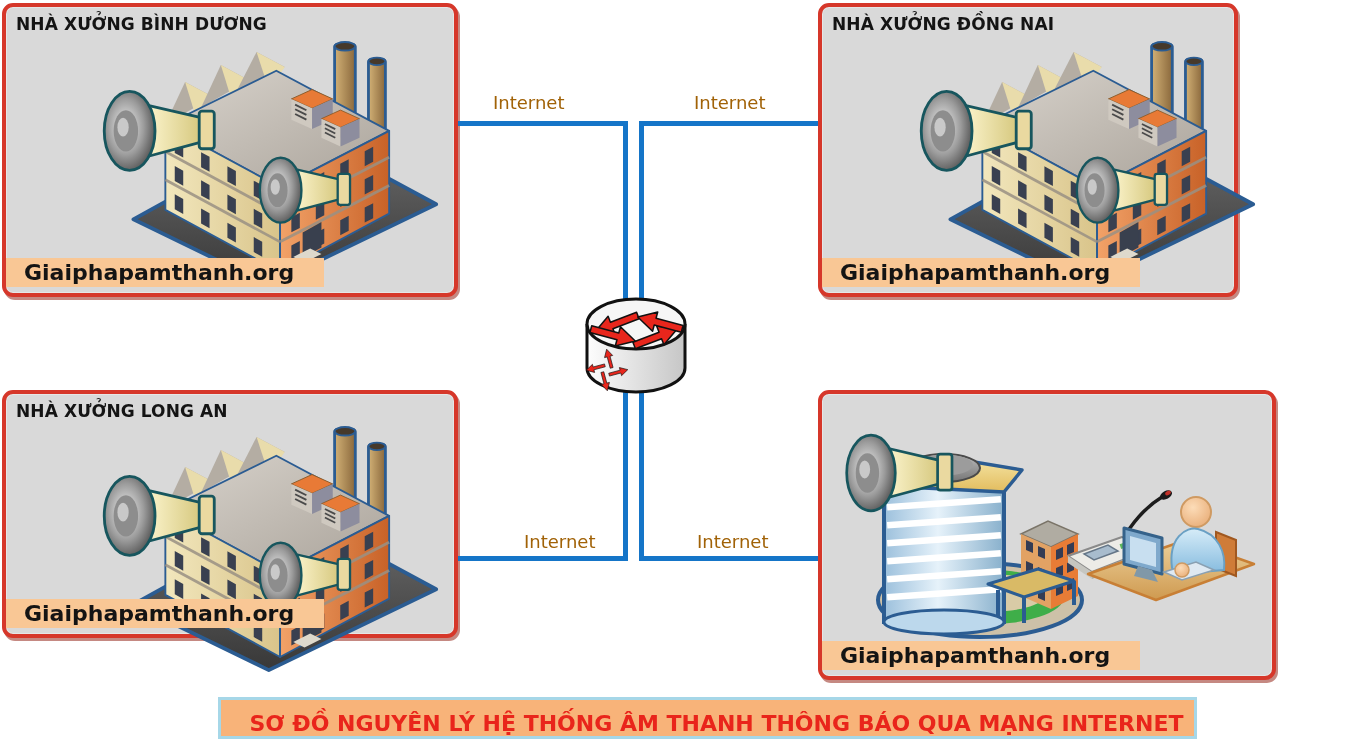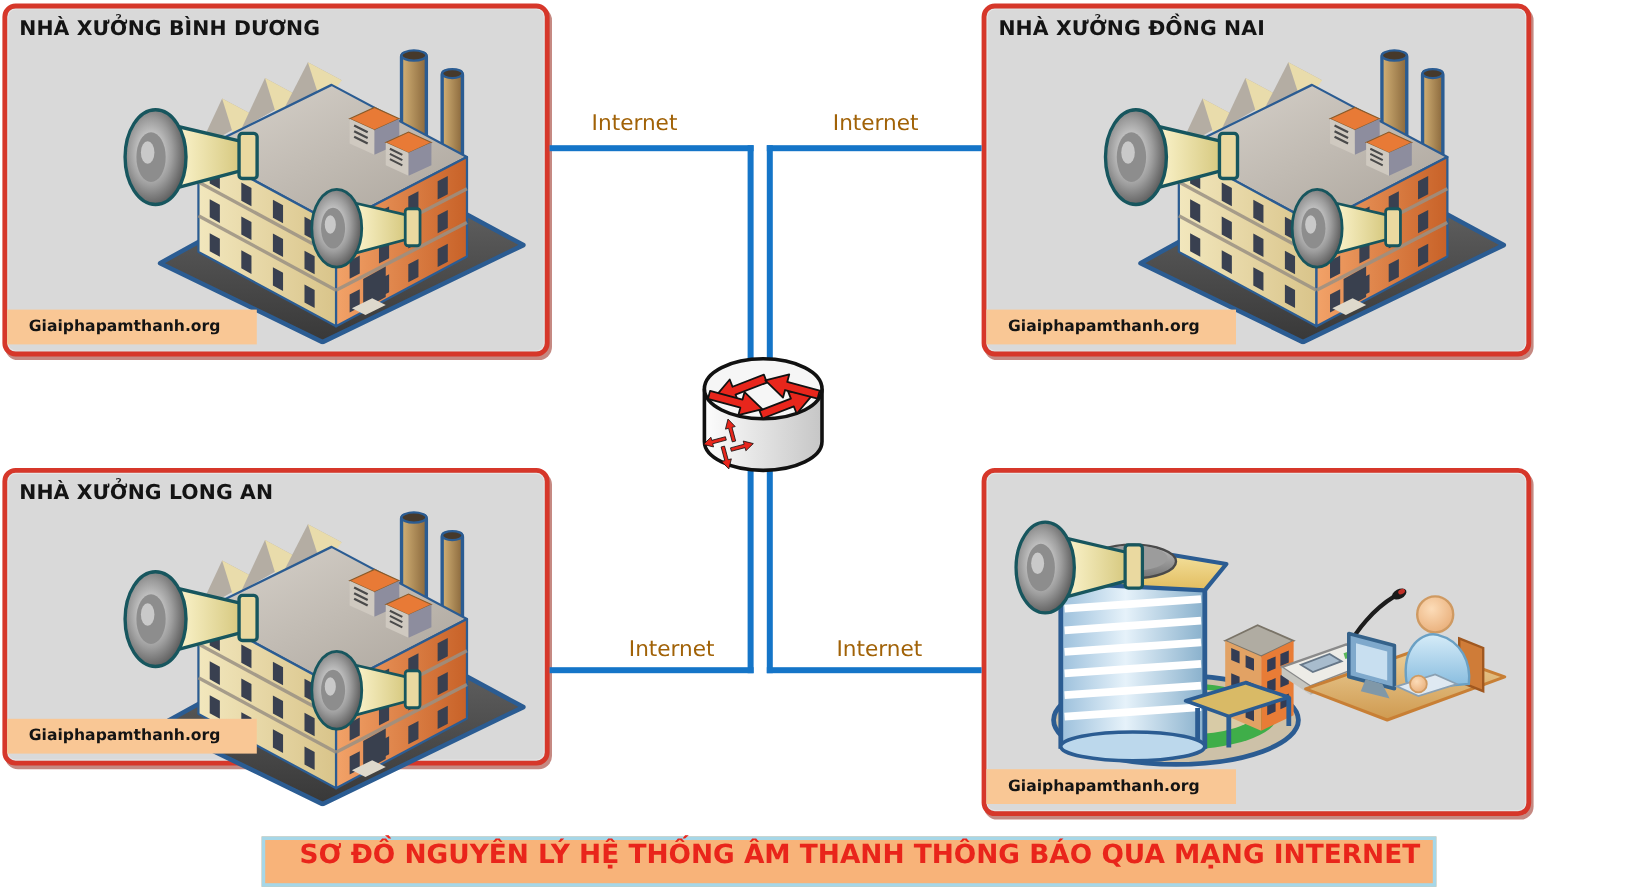--- a/index.html
+++ b/index.html
@@ -4,27 +4,27 @@
 <style>
   html,body{margin:0;padding:0;background:#fff;}
   .canvas{position:relative;width:1360px;height:741px;background:#ffffff;overflow:hidden;
           font-family:"DejaVu Sans","Liberation Sans",sans-serif;}
   .panel{position:absolute;background:#d9d9d9;border:4px solid #d6372a;border-radius:11px;
          box-shadow:2px 3px 0 rgba(150,40,28,.55), inset 0 0 0 1px rgba(255,255,255,.35);
          box-sizing:border-box;}
   .panel-title{position:absolute;left:10px;top:7px;font-size:17px;font-weight:bold;color:#141414;
                letter-spacing:.1px;white-space:nowrap;}
   .watermark{position:absolute;left:0;bottom:6px;background:#f9c795;color:#141414;
-             font-size:13px;font-weight:bold;padding:3px 30px 3px 18px;line-height:23px;}
+             font-size:22px;font-weight:bold;padding:3px 30px 3px 18px;line-height:23px;}
   .illu{position:absolute;}
   .hline,.vline{position:absolute;background:#1575c8;z-index:1;}
   .net-label{position:absolute;font-size:18px;color:#a16207;z-index:3;white-space:nowrap;}
   .router{position:absolute;left:584px;top:296px;width:104px;height:100px;z-index:2;}
   .banner{position:absolute;left:218px;top:697px;width:979px;height:42px;background:#f8b379;
-          border:3px solid #a6d7e8;box-sizing:border-box;display:flex;align-items:flex-start;
+          border:3px solid #a6d7e8;box-sizing:border-box;display:flex;align-items:flex-end;
           justify-content:center;font-size:22px;font-weight:bold;color:#e9251b;white-space:nowrap;padding-left:18px;}
 </style>
 </head>
 <body>
 
 <div class="canvas">
 
   <svg width="0" height="0" style="position:absolute" aria-hidden="true">
     <defs>
       <radialGradient id="gCone" cx="42%" cy="45%" r="65%">
@@ -217,21 +217,21 @@
   </svg>
 
   <div class="panel" style="left:2px;top:3px;width:456px;height:294px;">
     <div class="panel-title">NHÀ XƯỞNG BÌNH DƯƠNG</div>
     <svg class="illu" style="left:8px;top:28px;" width="440" height="252">
       <use href="#factory" width="440" height="252"></use>
     </svg>
     <div class="watermark">Giaiphapamthanh.org</div>
   </div>
 
-  <div class="panel" style="left:818px;top:3px;width:458px;height:294px;padding-left:27px;">
+  <div class="panel" style="left:818px;top:3px;width:420px;height:294px;padding-left:27px;">
     <div class="panel-title">NHÀ XƯỞNG ĐỒNG NAI</div>
     <svg class="illu" style="left:9px;top:28px;" width="440" height="252">
       <use href="#factory" width="440" height="252"></use>
     </svg>
     <div class="watermark">Giaiphapamthanh.org</div>
   </div>
 
   <div class="panel" style="left:2px;top:390px;width:456px;height:248px;text-align:right;">
     <div class="panel-title">NHÀ XƯỞNG LONG AN</div>
     <svg class="illu" style="left:8px;top:26px;" width="440" height="252">

